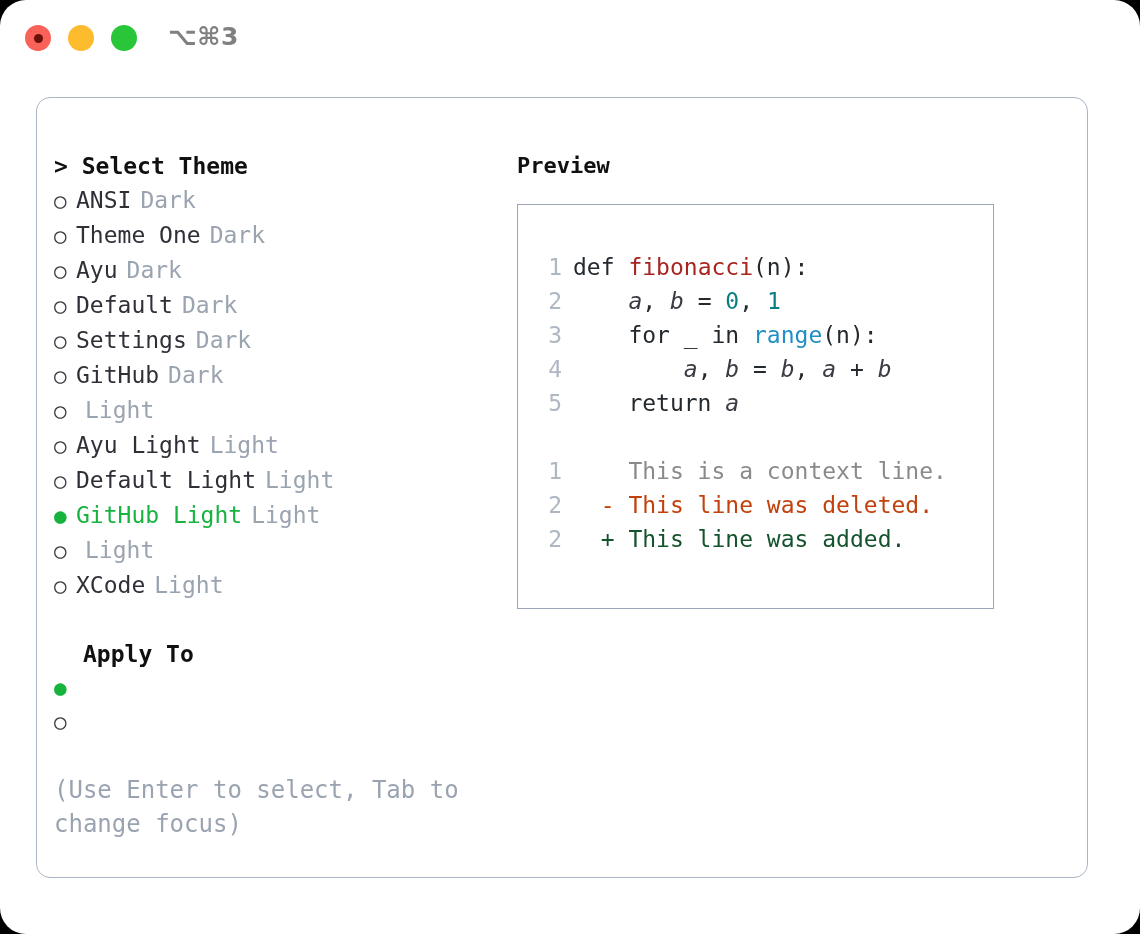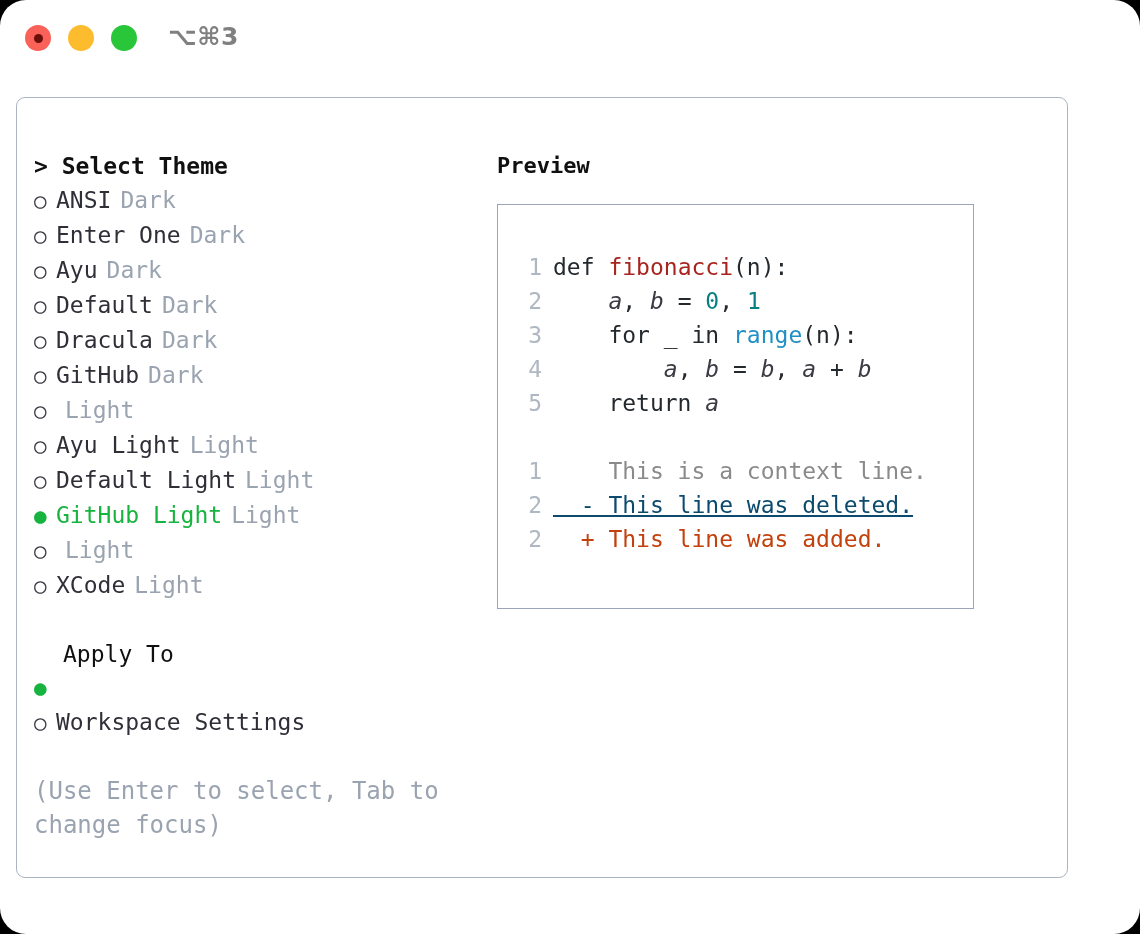--- a/index.html
+++ b/index.html
@@ -69,27 +69,27 @@
     font-size: 25px;
     font-weight: bold;
     color: #808080;
     letter-spacing: 0.5px;
     white-space: nowrap;
   }
 
   
   .panel {
     position: absolute;
-    left: 16px;
+    left: 36px;
     top: 97px;
     width: 1052px;
     height: 781px;
     box-sizing: border-box;
     border: 1px solid #aab4c3;
-    border-radius: 9px;
+    border-radius: 14px;
     background: #ffffff;
   }
 
   .panel-inner {
     position: absolute;
     left: 0; top: 0;
     width: 100%; height: 100%;
   }
 
   
@@ -125,21 +125,21 @@
   .bullet-filled { color: #16b33f; }
   .opt-label { color: #2f2f38; }
   .opt-label-selected { color: #16b33f; text-align: center; }
   .opt-tag {
     color: #9aa3b0;
     margin-left: 9px;
   }
 
   .apply-title {
     font-size: 23px;
-    font-weight: normal;
+    font-weight: bold;
     color: #101010;
     line-height: 34px;
     padding-left: 29px;
     white-space: pre;
   }
 
   .spacer-lg { height: 34px; }
 
   .hint {
     margin-top: 34px;
@@ -194,22 +194,22 @@
 
   .tok-plain  { color: #24292e; }
   .tok-fn     { color: #a8241f; margin-top: 44px; }
   .tok-num    { color: #0a7f83; }
   .tok-call   { color: #1f8fc4; }
   .tok-var    { color: #3b3b44; font-style: italic; }
   .tok-kw     { color: #24292e; }
 
   .diff-gap { height: 34px; }
   .diff-context { color: #8a8a8a; }
-  .diff-del     { color: #0c4a6e; text-decoration: underline; }
-  .diff-add     { color: #c2410c; }
+  .diff-del     { color: #c2410c; }
+  .diff-add     { color: #14532d; }
 </style>
 </head>
 <body>
 
 <div class="window">
 
   <div class="titlebar">
     <div class="lights">
       <span class="light light-red"></span>
       <span class="light light-amber"></span>
@@ -218,39 +218,39 @@
     <div class="shortcut">⌥⌘3</div>
   </div>
 
   <div class="panel">
     <div class="panel-inner">
 
       <div class="left-col">
         <div class="section-title">&gt; Select Theme</div>
         <div id="theme-list">
             <div class="opt-row"><span class="bullet">○</span><span class="opt-label">ANSI</span><span class="opt-tag">Dark</span></div>
-            <div class="opt-row"><span class="bullet">○</span><span class="opt-label">Enter One</span><span class="opt-tag">Dark</span></div>
+            <div class="opt-row"><span class="bullet">○</span><span class="opt-label">Theme One</span><span class="opt-tag">Dark</span></div>
             <div class="opt-row"><span class="bullet">○</span><span class="opt-label">Ayu</span><span class="opt-tag">Dark</span></div>
             <div class="opt-row"><span class="bullet">○</span><span class="opt-label">Default</span><span class="opt-tag">Dark</span></div>
-            <div class="opt-row"><span class="bullet">○</span><span class="opt-label">Dracula</span><span class="opt-tag">Dark</span></div>
+            <div class="opt-row"><span class="bullet">○</span><span class="opt-label">Settings</span><span class="opt-tag">Dark</span></div>
             <div class="opt-row"><span class="bullet">○</span><span class="opt-label">GitHub</span><span class="opt-tag">Dark</span></div>
             <div class="opt-row"><span class="bullet">○</span><span class="opt-tag">Light</span></div>
             <div class="opt-row"><span class="bullet">○</span><span class="opt-label">Ayu Light</span><span class="opt-tag">Light</span></div>
             <div class="opt-row"><span class="bullet">○</span><span class="opt-label">Default Light</span><span class="opt-tag">Light</span></div>
             <div class="opt-row"><span class="bullet bullet-filled">●</span><span class="opt-label opt-label-selected">GitHub Light</span><span class="opt-tag">Light</span></div>
             <div class="opt-row"><span class="bullet">○</span><span class="opt-tag">Light</span></div>
             <div class="opt-row"><span class="bullet">○</span><span class="opt-label">XCode</span><span class="opt-tag">Light</span></div>
           </div>
 
         <div class="spacer-lg"></div>
 
         <div class="apply-title">Apply To</div>
         <div id="apply-list">
             <div class="opt-row"><span class="bullet bullet-filled">●</span></div>
-            <div class="opt-row"><span class="bullet">○</span><span class="opt-label">Workspace Settings</span></div>
+            <div class="opt-row"><span class="bullet">○</span></div>
           </div>
 
         <div class="hint">(Use Enter to select, Tab to change focus)</div>
       </div>
 
       <div class="right-col">
         <div class="preview-title">Preview</div>
         <div class="preview-box">
           <div class="code" id="preview-code"><div class="code-line"><span class="lineno">1</span><span class="code-body"><span class="tok-kw">def </span><span class="tok-fn">fibonacci</span><span class="tok-plain">(n):</span></span></div><div class="code-line"><span class="lineno">2</span><span class="code-body"><span class="tok-plain">    </span><span class="tok-var">a</span><span class="tok-plain">, </span><span class="tok-var">b</span><span class="tok-plain"> = </span><span class="tok-num">0</span><span class="tok-plain">, </span><span class="tok-num">1</span></span></div><div class="code-line"><span class="lineno">3</span><span class="code-body"><span class="tok-plain">    for _ in </span><span class="tok-call">range</span><span class="tok-plain">(n):</span></span></div><div class="code-line"><span class="lineno">4</span><span class="code-body"><span class="tok-plain">        </span><span class="tok-var">a</span><span class="tok-plain">, </span><span class="tok-var">b</span><span class="tok-plain"> = </span><span class="tok-var">b</span><span class="tok-plain">, </span><span class="tok-var">a</span><span class="tok-plain"> + </span><span class="tok-var">b</span></span></div><div class="code-line"><span class="lineno">5</span><span class="code-body"><span class="tok-plain">    return </span><span class="tok-var">a</span></span></div><div class="diff-gap"></div><div class="code-line"><span class="lineno">1</span><span class="diff-context">    This is a context line.</span></div><div class="code-line"><span class="lineno">2</span><span class="diff-del">  - This line was deleted.</span></div><div class="code-line"><span class="lineno">2</span><span class="diff-add">  + This line was added.</span></div></div>
         </div>

